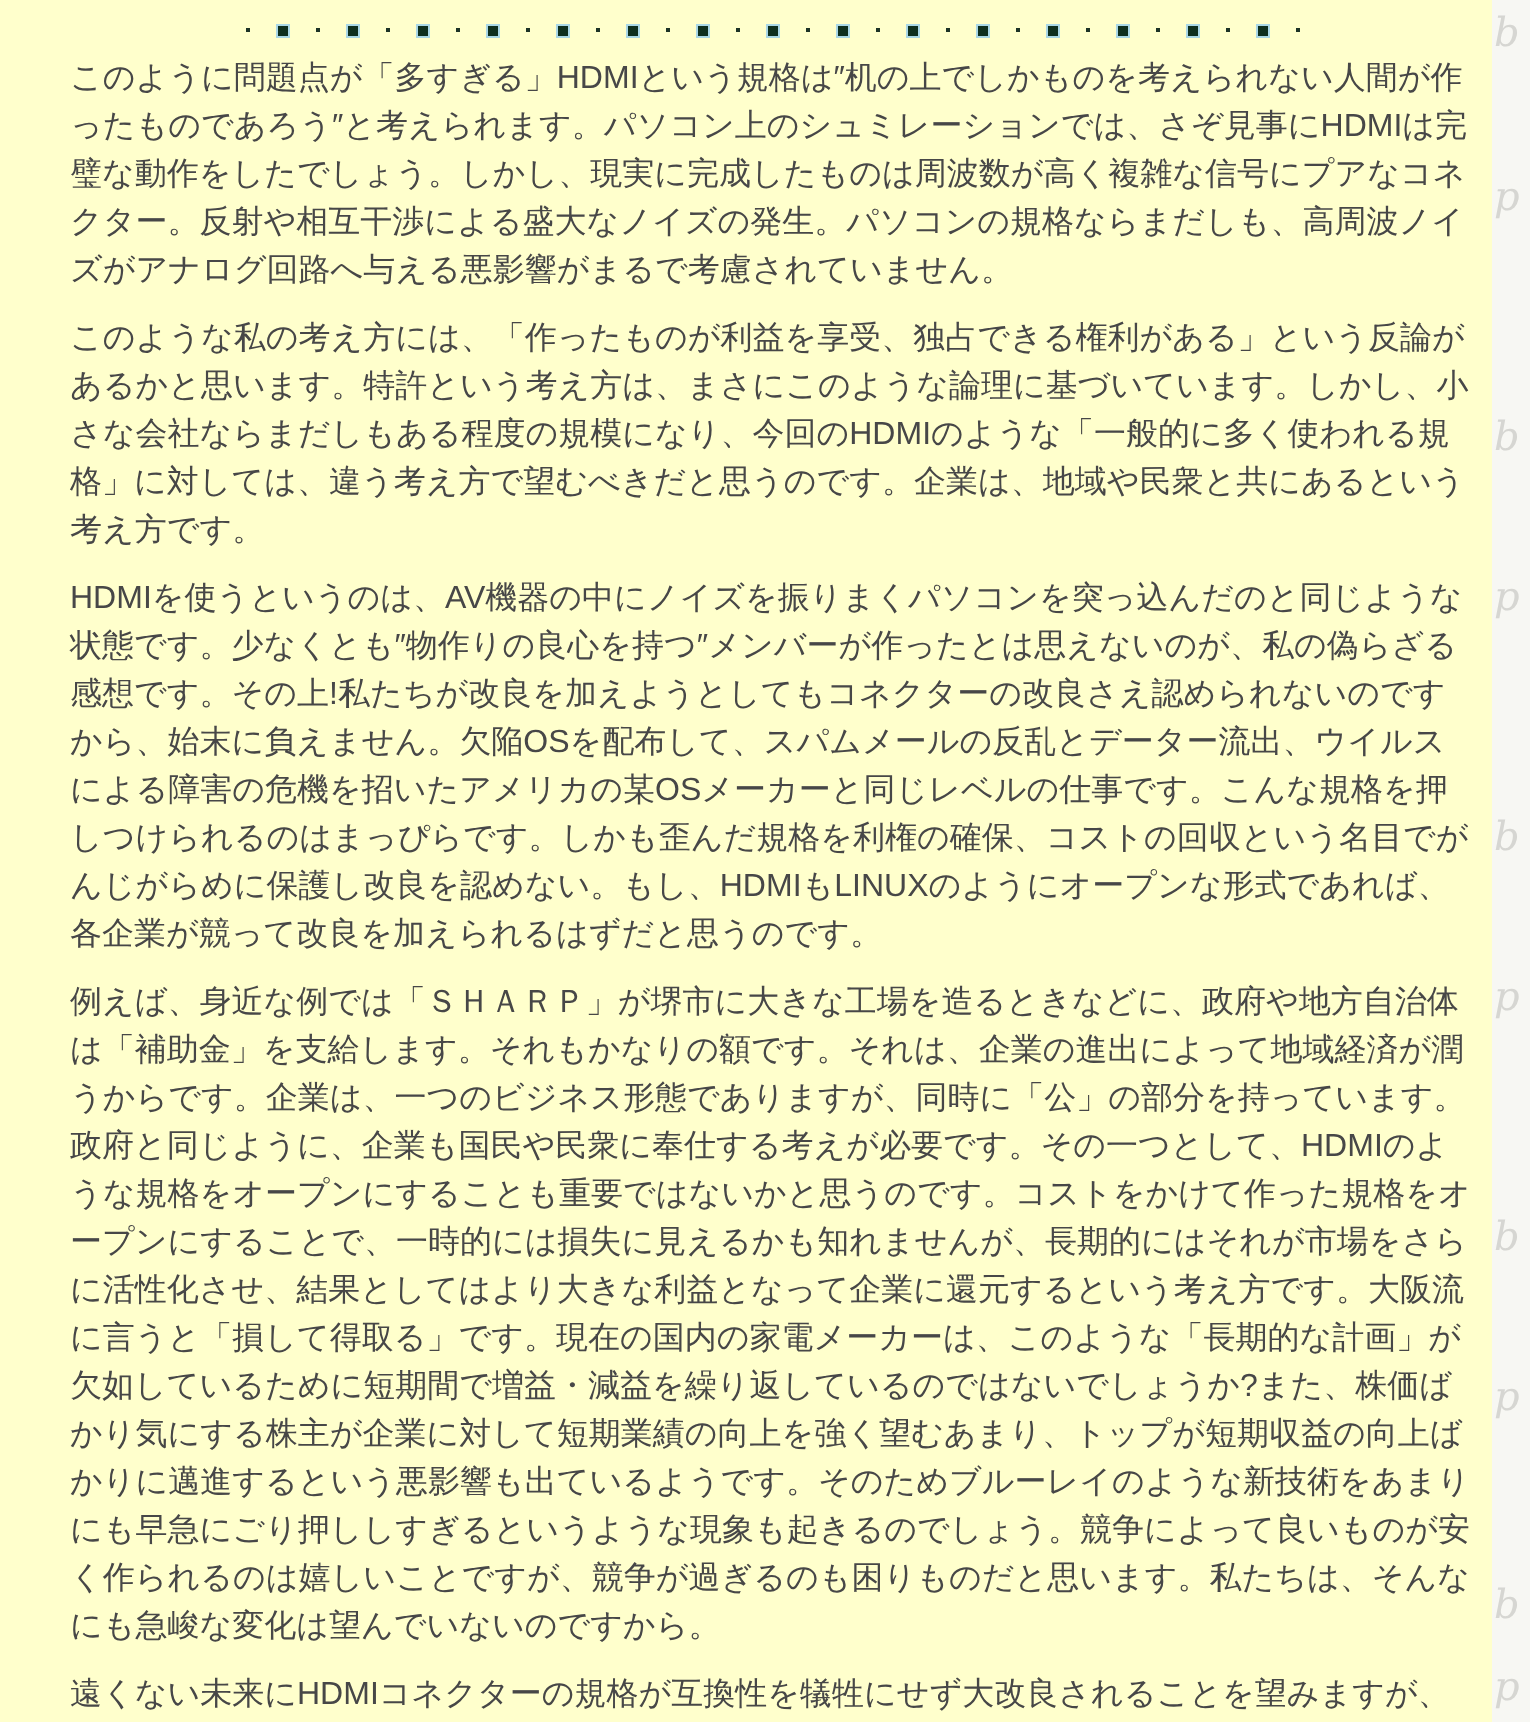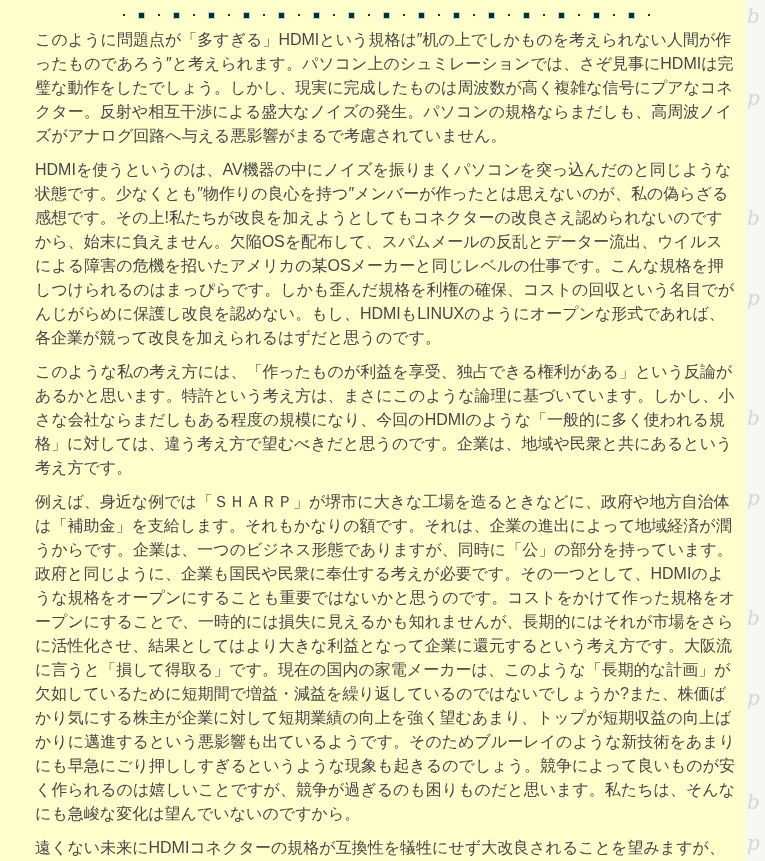--- a/index.html
+++ b/index.html
@@ -82,22 +82,22 @@
       <span class="dt"></span>
       <span class="sq"></span>
       <span class="dt"></span>
       <span class="sq"></span>
       <span class="dt"></span>
       <span class="sq"></span>
       <span class="dt"></span>
     </div>
   <div class="article">
       <p class="para">このように問題点が「多すぎる」HDMIという規格は″机の上でしかものを考えられない人間が作ったものであろう″と考えられます。パソコン上のシュミレーションでは、さぞ見事にHDMIは完璧な動作をしたでしょう。しかし、現実に完成したものは周波数が高く複雑な信号にプアなコネクター。反射や相互干渉による盛大なノイズの発生。パソコンの規格ならまだしも、高周波ノイズがアナログ回路へ与える悪影響がまるで考慮されていません。</p>
+      <p class="para">このような私の考え方には、「作ったものが利益を享受、独占できる権利がある」という反論があるかと思います。特許という考え方は、まさにこのような論理に基づいています。しかし、小さな会社ならまだしもある程度の規模になり、今回のHDMIのような「一般的に多く使われる規格」に対しては、違う考え方で望むべきだと思うのです。企業は、地域や民衆と共にあるという考え方です。</p>
       <p class="para">HDMIを使うというのは、AV機器の中にノイズを振りまくパソコンを突っ込んだのと同じような状態です。少なくとも″物作りの良心を持つ″メンバーが作ったとは思えないのが、私の偽らざる感想です。その上!私たちが改良を加えようとしてもコネクターの改良さえ認められないのですから、始末に負えません。欠陥OSを配布して、スパムメールの反乱とデーター流出、ウイルスによる障害の危機を招いたアメリカの某OSメーカーと同じレベルの仕事です。こんな規格を押しつけられるのはまっぴらです。しかも歪んだ規格を利権の確保、コストの回収という名目でがんじがらめに保護し改良を認めない。もし、HDMIもLINUXのようにオープンな形式であれば、各企業が競って改良を加えられるはずだと思うのです。</p>
-      <p class="para">このような私の考え方には、「作ったものが利益を享受、独占できる権利がある」という反論があるかと思います。特許という考え方は、まさにこのような論理に基づいています。しかし、小さな会社ならまだしもある程度の規模になり、今回のHDMIのような「一般的に多く使われる規格」に対しては、違う考え方で望むべきだと思うのです。企業は、地域や民衆と共にあるという考え方です。</p>
       <p class="para">例えば、身近な例では「ＳＨＡＲＰ」が堺市に大きな工場を造るときなどに、政府や地方自治体は「補助金」を支給します。それもかなりの額です。それは、企業の進出によって地域経済が潤うからです。企業は、一つのビジネス形態でありますが、同時に「公」の部分を持っています。政府と同じように、企業も国民や民衆に奉仕する考えが必要です。その一つとして、HDMIのような規格をオープンにすることも重要ではないかと思うのです。コストをかけて作った規格をオープンにすることで、一時的には損失に見えるかも知れませんが、長期的にはそれが市場をさらに活性化させ、結果としてはより大きな利益となって企業に還元するという考え方です。大阪流に言うと「損して得取る」です。現在の国内の家電メーカーは、このような「長期的な計画」が欠如しているために短期間で増益・減益を繰り返しているのではないでしょうか?また、株価ばかり気にする株主が企業に対して短期業績の向上を強く望むあまり、トップが短期収益の向上ばかりに邁進するという悪影響も出ているようです。そのためブルーレイのような新技術をあまりにも早急にごり押ししすぎるというような現象も起きるのでしょう。競争によって良いものが安く作られるのは嬉しいことですが、競争が過ぎるのも困りものだと思います。私たちは、そんなにも急峻な変化は望んでいないのですから。</p>
       <p class="para">遠くない未来にHDMIコネクターの規格が互換性を犠牲にせず大改良されることを望みますが、こんなにがんじがらめの状態の中で、納得の行く音質を実現したaudio-questとWIRE-WORLDには、忌憚のない拍手を送りたいと思います。素晴らしい!</p>
     </div>
 
 </div>
 
 <div class="strip">
     <span class="wm" style="top: 6px;">b</span>
     <span class="wm" style="top: 88px;">p</span>
     <span class="wm" style="top: 208px;">b</span>

